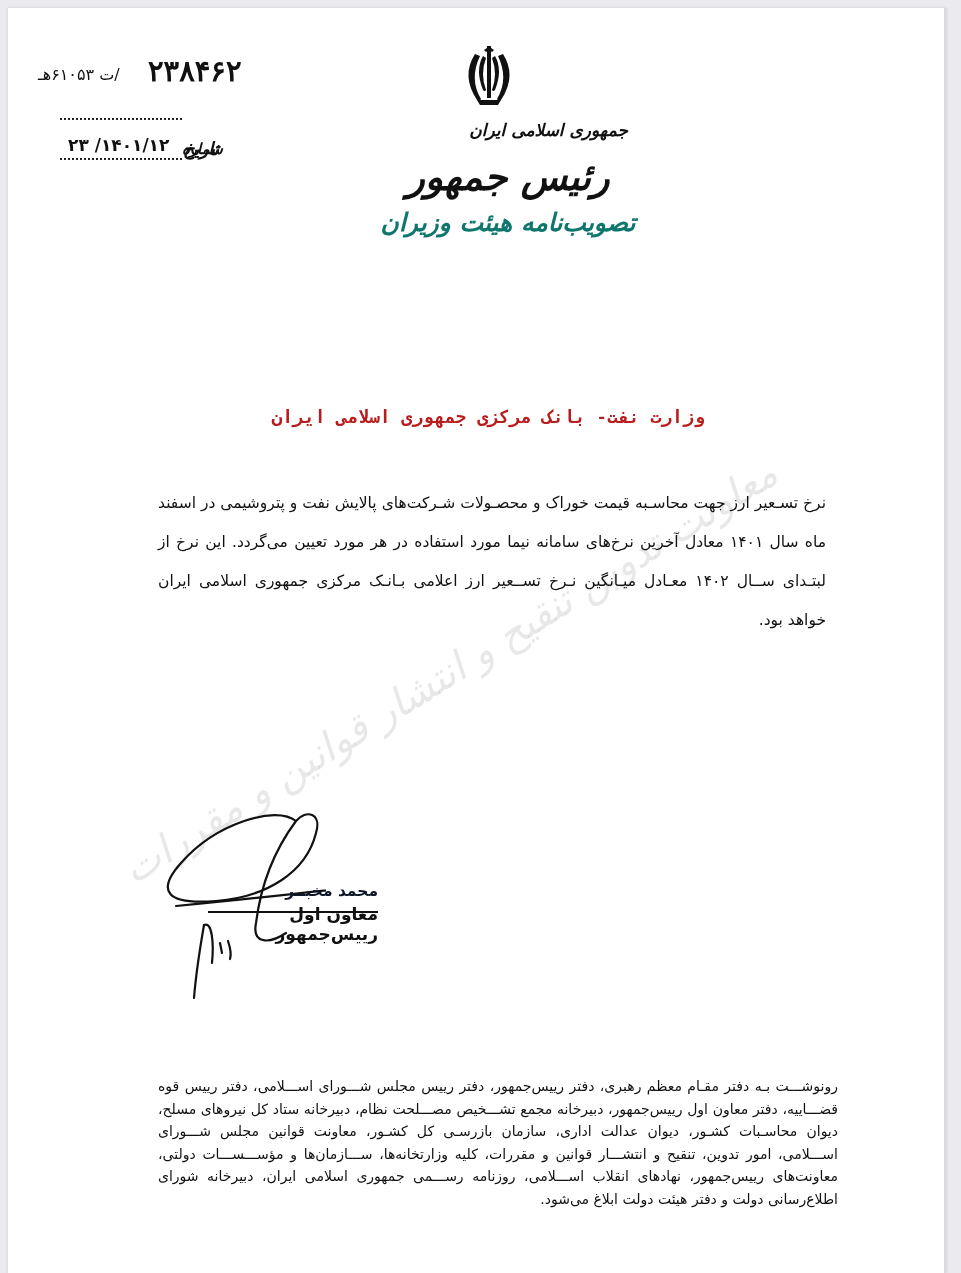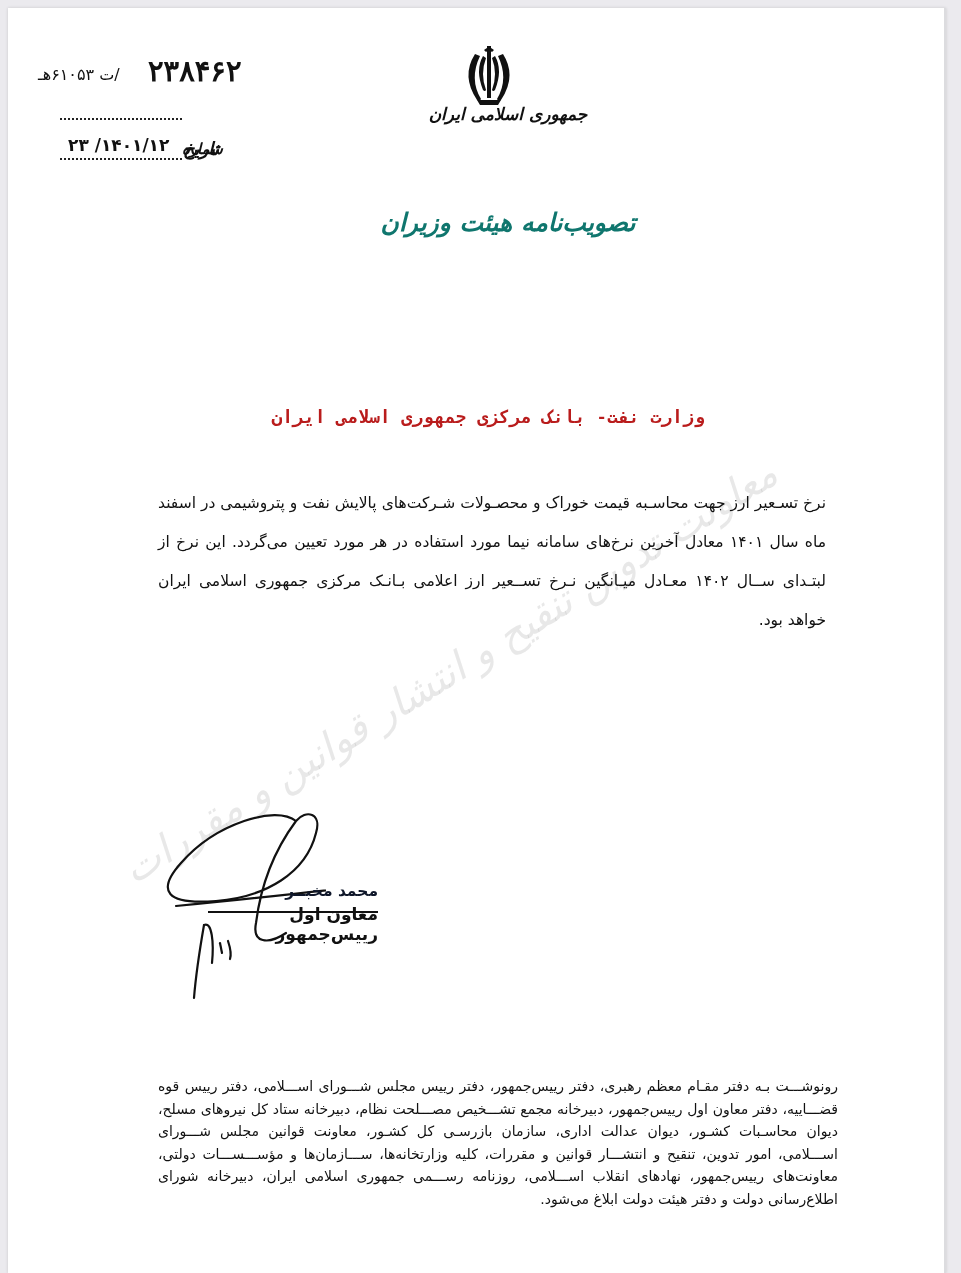--- a/index.html
+++ b/index.html
@@ -43,21 +43,21 @@
     font-style: italic; font-weight: bold; font-size: 18px; direction: rtl; color:#111;
   }
   .date-value {
     left: 60px; top: 127px; font-family: "DejaVu Sans", sans-serif;
     font-weight: bold; font-size: 17px; direction: rtl; color:#111;
   }
 
   
   .emblem { left: 445px; top: 34px; width: 72px; height: 72px; }
   .hdr1 {
-    left: 380px; width: 240px; top: 96px; text-align: center;
+    left: 380px; width: 240px; top: 112px; text-align: right;
     font-family: "DejaVu Serif", serif; font-style: italic; font-weight: bold;
     font-size: 17px; direction: rtl; color:#111;
   }
   .hdr2 {
     left: 360px; width: 280px; top: 150px; text-align: center;
     font-family: "DejaVu Serif", serif; font-style: italic; font-weight: bold;
     font-size: 38px; direction: rtl; color:#111; line-height: 1;
   }
   .hdr3 {
     left: 360px; width: 280px; top: 200px; text-align: center;
@@ -132,20 +132,21 @@
       <rect x="34" y="10" width="4" height="46"></rect>
       <path d="M30 14 q-8 14 0 34 q2 2 3 0 q-6 -16 0 -32 z"></path>
       <path d="M42 14 q8 14 0 34 q-2 2 -3 0 q6 -16 0 -32 z"></path>
       <path d="M22 12 q-14 22 2 46 q3 2 4 -1 q-12 -20 -1 -43 z"></path>
       <path d="M50 12 q14 22 -2 46 q-3 2 -4 -1 q12 -20 1 -43 z"></path>
       <path d="M24 58 h24 l-3 5 h-18z"></path>
     </g>
   </svg>
 
   <div class="abs hdr1">جمهوری اسلامی ایران</div>
+  <div class="abs hdr2">رئیس جمهور</div>
   <div class="abs hdr3">تصویب‌نامه هیئت وزیران</div>
 
 
   <div class="abs recipient">وزارت نفت- بانک مرکزی جمهوری اسلامی ایران</div>
 
   <div class="abs watermark">معاونت تدوین تنقیح و انتشار قوانین و مقررات</div>
 
   <div class="abs body-text">
     <p>نرخ تسـعیر ارز جهت محاسـبه قیمت خوراک و محصـولات شـرکت‌های پالایش نفت و پتروشیمی در اسفند ماه سال ۱۴۰۱ معادل آخرین نرخ‌های سامانه نیما مورد استفاده در هر مورد تعیین می‌گردد. این نرخ از لبتـدای ســال ۱۴۰۲ معـادل میـانگین نـرخ تســعیر ارز اعلامی بـانـک مرکزی جمهوری اسلامی ایران خواهد بود.</p>
   </div>

